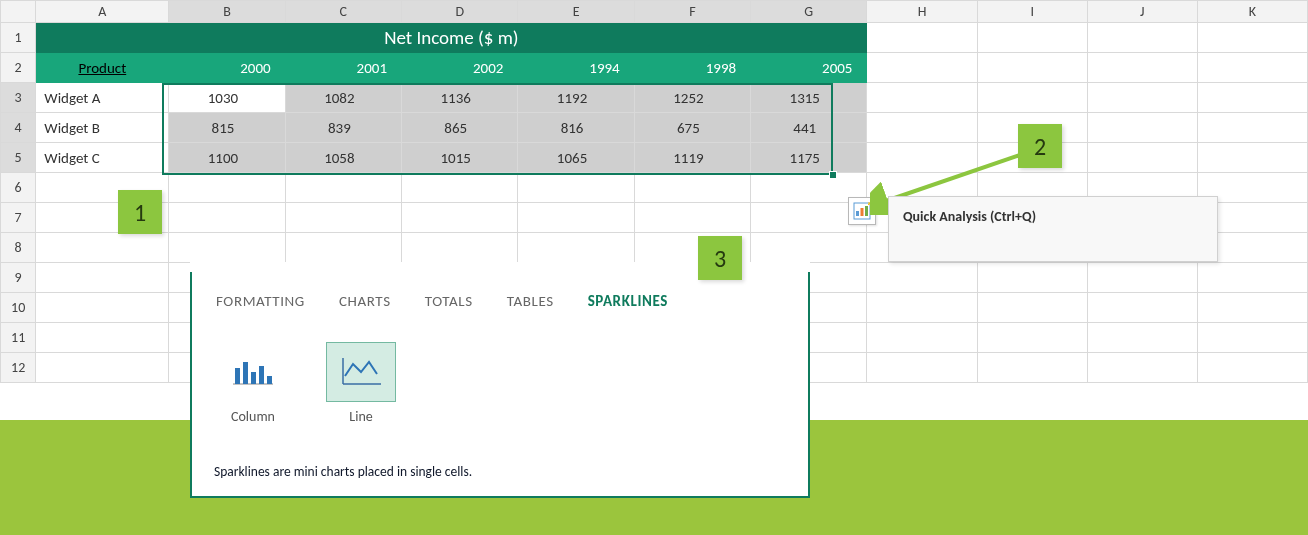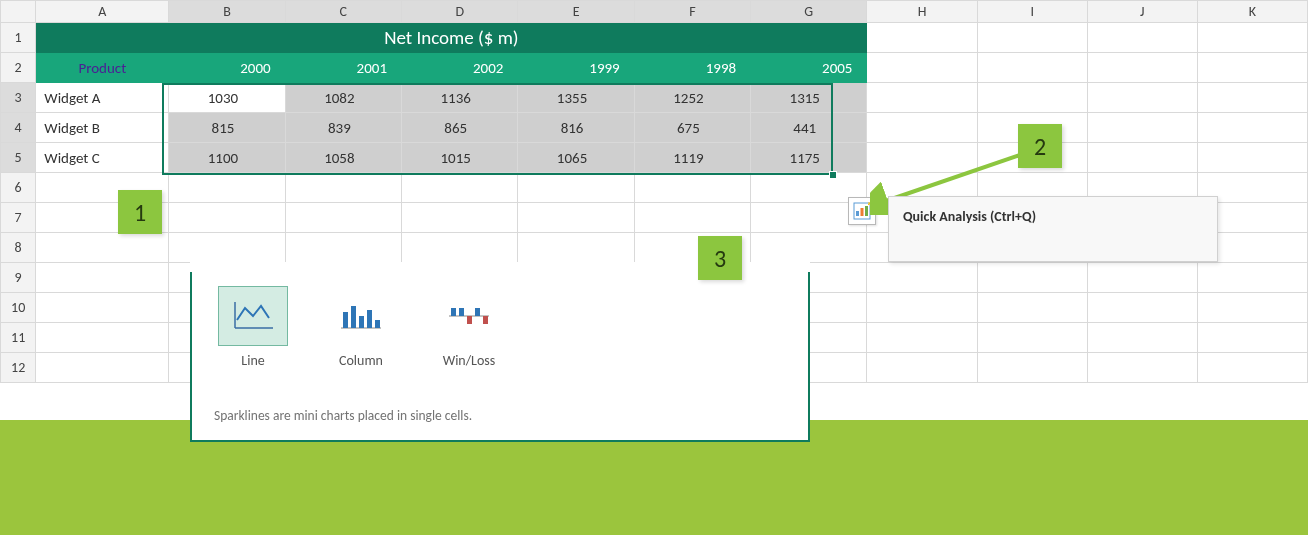--- a/index.html
+++ b/index.html
@@ -59,23 +59,24 @@
 
   td.title-cell {
     background: #0f7b5d !important;
     color: #fff;
     font-size: 19px;
     text-align: center;
     border-color: #0f7b5d !important;
   }
   td.hdr-left {
     background: #18a67b !important;
-    color: #4c1d95;
+    color: #000000;
     text-align: center;
     border-color: #18a67b !important;
+    text-decoration: underline;
   }
   td.hdr-year {
     background: #18a67b !important;
     color: #fff;
     text-align: right !important;
     padding-right: 14px !important;
     border-color: #18a67b !important;
   }
   td.prod {
     text-align: left !important;
@@ -209,21 +210,21 @@
   .qa-opt.active .ico-wrap {
     background: #d4ece3;
     border-color: #74b9a1;
   }
   .qa-opt .lbl {
     font-size: 14px;
     color: #555;
   }
   .qa-hint {
     font-size: 13.5px;
-    color: #737373;
+    color: #0f172a;
   }
 
   
   svg.mini { display: block; }
 </style>
 </head>
 <body>
 
 <div class="grid">
   <table class="sheet">
@@ -265,36 +266,36 @@
       <td></td>
       <td></td>
     </tr>
 
     <tr>
       <th class="rowhdr">2</th>
       <td class="hdr-left">Product</td>
       <td class="hdr-year">2000</td>
       <td class="hdr-year">2001</td>
       <td class="hdr-year">2002</td>
-      <td class="hdr-year">1999</td>
+      <td class="hdr-year">1994</td>
       <td class="hdr-year">1998</td>
       <td class="hdr-year">2005</td>
       <td></td>
       <td></td>
       <td></td>
       <td></td>
     </tr>
 
     <tr>
       <th class="rowhdr sel">3</th>
       <td class="prod">Widget A</td>
       <td class="val anchor">1030</td>
       <td class="val sel">1082</td>
       <td class="val sel">1136</td>
-      <td class="val sel">1355</td>
+      <td class="val sel">1192</td>
       <td class="val sel">1252</td>
       <td class="val sel">1315</td>
       <td></td>
       <td></td>
       <td></td>
       <td></td>
     </tr>
 
     <tr>
       <th class="rowhdr sel">4</th>
@@ -427,56 +428,50 @@
   </tbody>
     </table>
 </div>
 
 <div class="sel-rect" style="left:162px; top:83px; width:671px; height:92px;"></div>
 <div class="sel-handle" style="left:829px; top:171px;"></div>
 
 <div class="band" style="top:420px; height:115px;"></div>
 
 <div class="qa-popup" style="left:190px; top:270px;">
+  <div class="qa-tabs">
+    <div class="qa-tab">FORMATTING</div>
+    <div class="qa-tab">CHARTS</div>
+    <div class="qa-tab">TOTALS</div>
+    <div class="qa-tab">TABLES</div>
+    <div class="qa-tab active">SPARKLINES</div>
+  </div>
   <div class="qa-opts">
-    <div class="qa-opt active">
-      <div class="ico-wrap">
-        <svg class="mini" width="48" height="36" viewBox="0 0 48 36">
-          <line x1="6" y1="4" x2="6" y2="30" stroke="#3a6ea5" stroke-width="1.5"></line>
-          <line x1="6" y1="30" x2="44" y2="30" stroke="#3a6ea5" stroke-width="1.5"></line>
-          <polyline points="8,22 16,10 24,18 32,8 40,20" fill="none" stroke="#2e75b6" stroke-width="2"></polyline>
-        </svg>
-      </div>
-      <div class="lbl">Line</div>
-    </div>
     <div class="qa-opt">
       <div class="ico-wrap">
         <svg class="mini" width="48" height="36" viewBox="0 0 48 36">
           <line x1="4" y1="30" x2="44" y2="30" stroke="#888" stroke-width="1"></line>
           <rect x="6" y="14" width="5" height="16" fill="#2e75b6"></rect>
           <rect x="14" y="8" width="5" height="22" fill="#2e75b6"></rect>
           <rect x="22" y="18" width="5" height="12" fill="#2e75b6"></rect>
           <rect x="30" y="12" width="5" height="18" fill="#2e75b6"></rect>
           <rect x="38" y="22" width="5" height="8" fill="#2e75b6"></rect>
         </svg>
       </div>
       <div class="lbl">Column</div>
     </div>
-    <div class="qa-opt">
+    <div class="qa-opt active">
       <div class="ico-wrap">
         <svg class="mini" width="48" height="36" viewBox="0 0 48 36">
-          <line x1="4" y1="18" x2="44" y2="18" stroke="#888" stroke-width="1"></line>
-          <rect x="6" y="10" width="5" height="8" fill="#2e75b6"></rect>
-          <rect x="14" y="10" width="5" height="8" fill="#2e75b6"></rect>
-          <rect x="22" y="18" width="5" height="8" fill="#c0504d"></rect>
-          <rect x="30" y="10" width="5" height="8" fill="#2e75b6"></rect>
-          <rect x="38" y="18" width="5" height="8" fill="#c0504d"></rect>
+          <line x1="6" y1="4" x2="6" y2="30" stroke="#3a6ea5" stroke-width="1.5"></line>
+          <line x1="6" y1="30" x2="44" y2="30" stroke="#3a6ea5" stroke-width="1.5"></line>
+          <polyline points="8,22 16,10 24,18 32,8 40,20" fill="none" stroke="#2e75b6" stroke-width="2"></polyline>
         </svg>
       </div>
-      <div class="lbl">Win/Loss</div>
+      <div class="lbl">Line</div>
     </div>
   </div>
   <div class="qa-hint">Sparklines are mini charts placed in single cells.</div>
 </div>
 
 <div style="position:absolute; left:190px; top:262px; width:620px; height:10px; background:#fff;"></div>
 
 <div class="qa-btn" style="left:848px; top:197px;">
   <svg width="18" height="18" viewBox="0 0 18 18">
     <rect x="1" y="1" width="16" height="16" fill="none" stroke="#5b9bd5" stroke-width="1"></rect>

